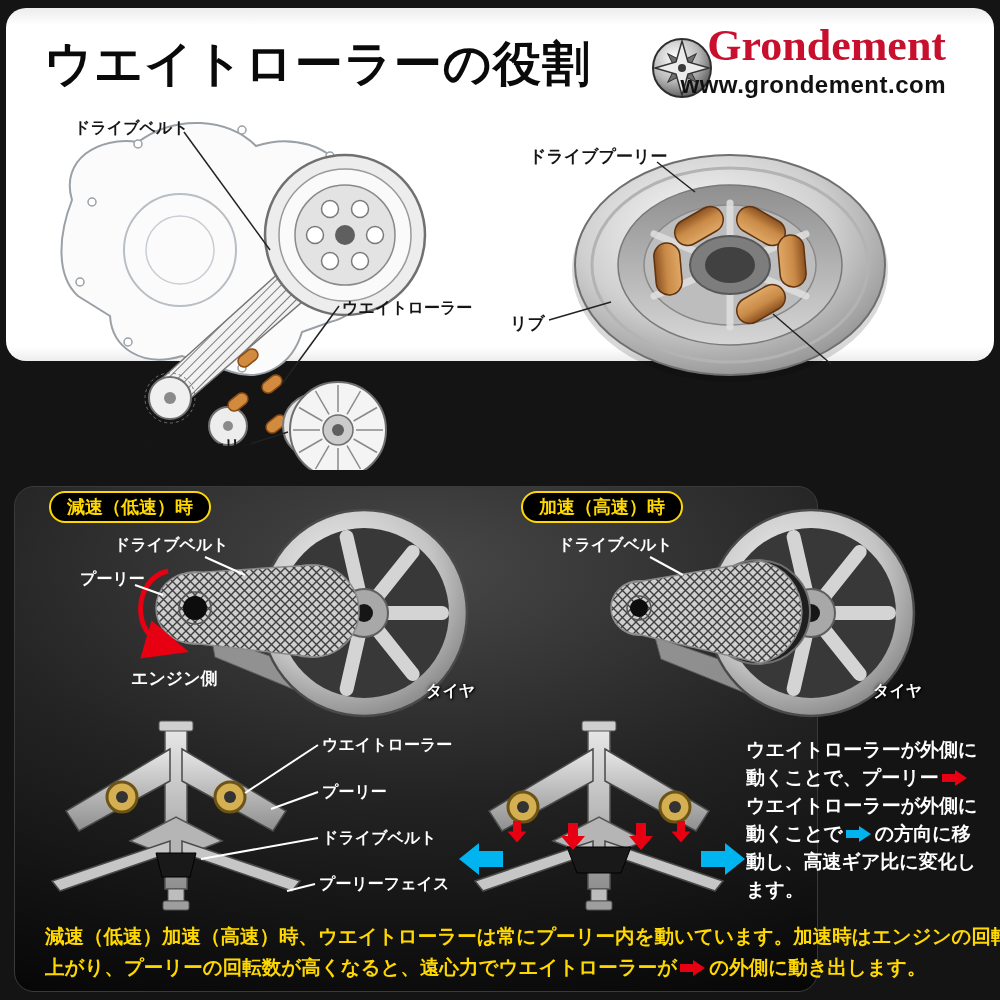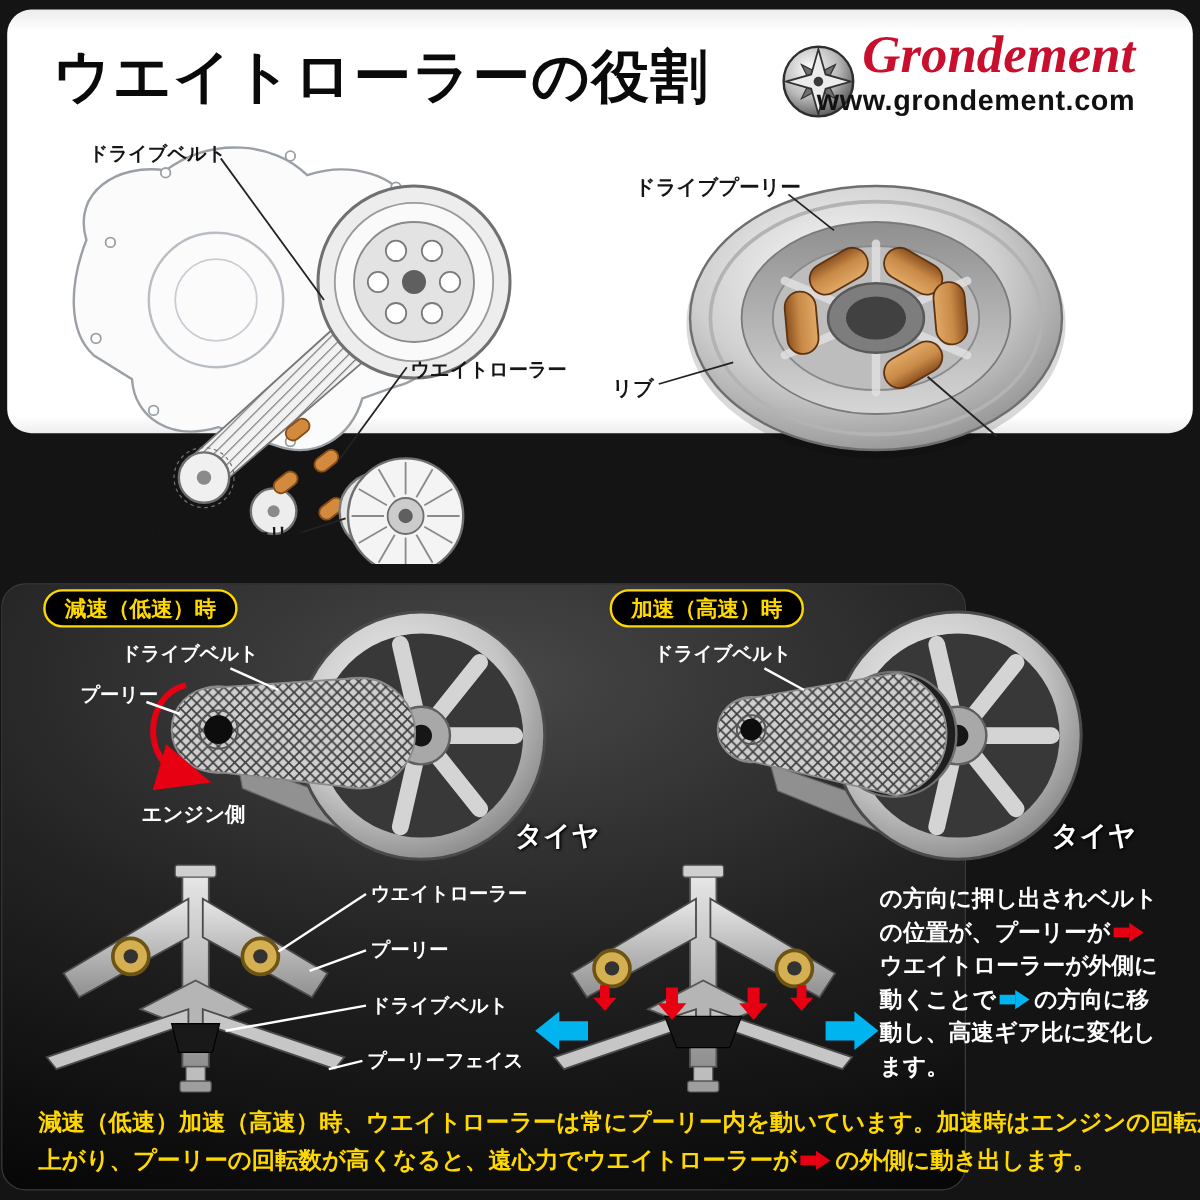--- a/index.html
+++ b/index.html
@@ -5,37 +5,37 @@
   html,body{margin:0;padding:0;background:#000;}
   #stage{position:relative;width:1000px;height:1000px;background:#141414;overflow:hidden;
          font-family:"Liberation Sans","DejaVu Sans",sans-serif;}
   
   .card{position:absolute;left:6px;top:8px;width:988px;height:353px;border-radius:20px;
         background:linear-gradient(180deg,#ececec 0%,#ffffff 5%,#ffffff 96%,#ededed 100%);}
   .title{position:absolute;left:38px;top:24px;font-size:48px;font-weight:bold;color:#0a0a0a;
          letter-spacing:1px;white-space:nowrap;}
   .brand{position:absolute;right:48px;top:14px;text-align:right;}
   .brand-kana{font-size:16px;font-weight:bold;color:#111;letter-spacing:5px;}
-  .brand-name{font-family:"Liberation Serif","DejaVu Serif",serif;font-style:italic;font-weight:bold;
+  .brand-name{font-family:"Liberation Serif","DejaVu Serif",serif;font-weight:bold;
               font-size:44px;line-height:48px;color:#c8102e;}
   .brand-url{font-size:24px;font-weight:bold;color:#111;letter-spacing:.5px;margin-top:1px;}
   .emblem{position:absolute;left:644px;top:28px;}
   .lbl{position:absolute;font-size:16px;font-weight:bold;color:#151515;white-space:nowrap;}
   .lbl-big{font-size:17px;}
   .caption{position:absolute;left:487px;top:398px;font-size:17px;font-weight:bold;color:#151515;
            line-height:32px;white-space:nowrap;}
   
-  .panel{position:absolute;left:1px;top:486px;width:804px;height:506px;border-radius:20px;
+  .panel{position:absolute;left:14px;top:486px;width:804px;height:506px;border-radius:20px;
          border:1px solid #3a3a3a;box-sizing:border-box;
          background:radial-gradient(120% 95% at 50% 16%,#484848 0%,#232323 48%,#050505 100%);}
   .panel-svg{position:absolute;left:0;top:0;}
   .badge{position:absolute;background:#000;border:2px solid #ffd800;color:#ffd800;border-radius:18px;
          padding:2px 16px;font-size:18px;font-weight:bold;white-space:nowrap;}
   .wlbl{position:absolute;font-size:16px;font-weight:600;color:#ffffff;white-space:nowrap;}
-  .wlbl-bold{font-size:23px;font-weight:bold;text-shadow:0 0 4px #000,1px 1px 2px #000;margin-left:16px;}
+  .wlbl-bold{font-size:16px;font-weight:bold;text-shadow:0 0 4px #000,1px 1px 2px #000;}
   .expl{position:absolute;left:731px;top:249px;width:242px;font-size:19px;font-weight:600;color:#fff;
         line-height:28px;}
   .footer{position:absolute;left:30px;top:434px;color:#ffd800;font-size:19.5px;font-weight:bold;}
   .footer .fline{white-space:nowrap;line-height:31px;}
   
   .block-arrow{display:inline-block;width:26px;height:16px;position:relative;vertical-align:-2px;margin:0 3px;}
   .block-arrow::before{content:"";position:absolute;left:0;top:4px;width:13px;height:8px;background:currentColor;}
   .block-arrow::after{content:"";position:absolute;left:13px;top:0;width:0;height:0;
         border-left:12px solid currentColor;border-top:8px solid transparent;border-bottom:8px solid transparent;}
   .ar-red{color:#e60012;}
@@ -333,21 +333,21 @@
     <div class="wlbl wlbl-bold" style="left:411px;top:194px;">タイヤ</div>
     <div class="wlbl" style="left:543px;top:48px;">ドライブベルト</div>
     <div class="wlbl wlbl-bold" style="left:858px;top:194px;">タイヤ</div>
 
     <div class="wlbl" style="left:307px;top:248px;">ウエイトローラー</div>
     <div class="wlbl" style="left:307px;top:295px;">プーリー</div>
     <div class="wlbl" style="left:307px;top:341px;">ドライブベルト</div>
     <div class="wlbl" style="left:304px;top:387px;">プーリーフェイス</div>
 
     <div class="expl">
-      <span>の方向に押し出されベルトの位置が、プーリーが</span><span class="block-arrow ar-red"></span><span>ウエイトローラーが外側に動くことで</span><span class="block-arrow ar-cyan"></span><span>の方向に移動し、高速ギア比に変化します。</span>
+      <span>ウエイトローラーが外側に動くことで、プーリー</span><span class="block-arrow ar-red"></span><span>ウエイトローラーが外側に動くことで</span><span class="block-arrow ar-cyan"></span><span>の方向に移動し、高速ギア比に変化します。</span>
     </div>
 
     <div class="footer">
       <div class="fline">減速（低速）加速（高速）時、ウエイトローラーは常にプーリー内を動いています。加速時はエンジンの回転が</div>
       <div class="fline">
         <span>上がり、プーリーの回転数が高くなると、遠心力でウエイトローラーが</span><span class="block-arrow ar-red"></span><span>の外側に動き出します。</span>
       </div>
     </div>
   </div>
 </div>

